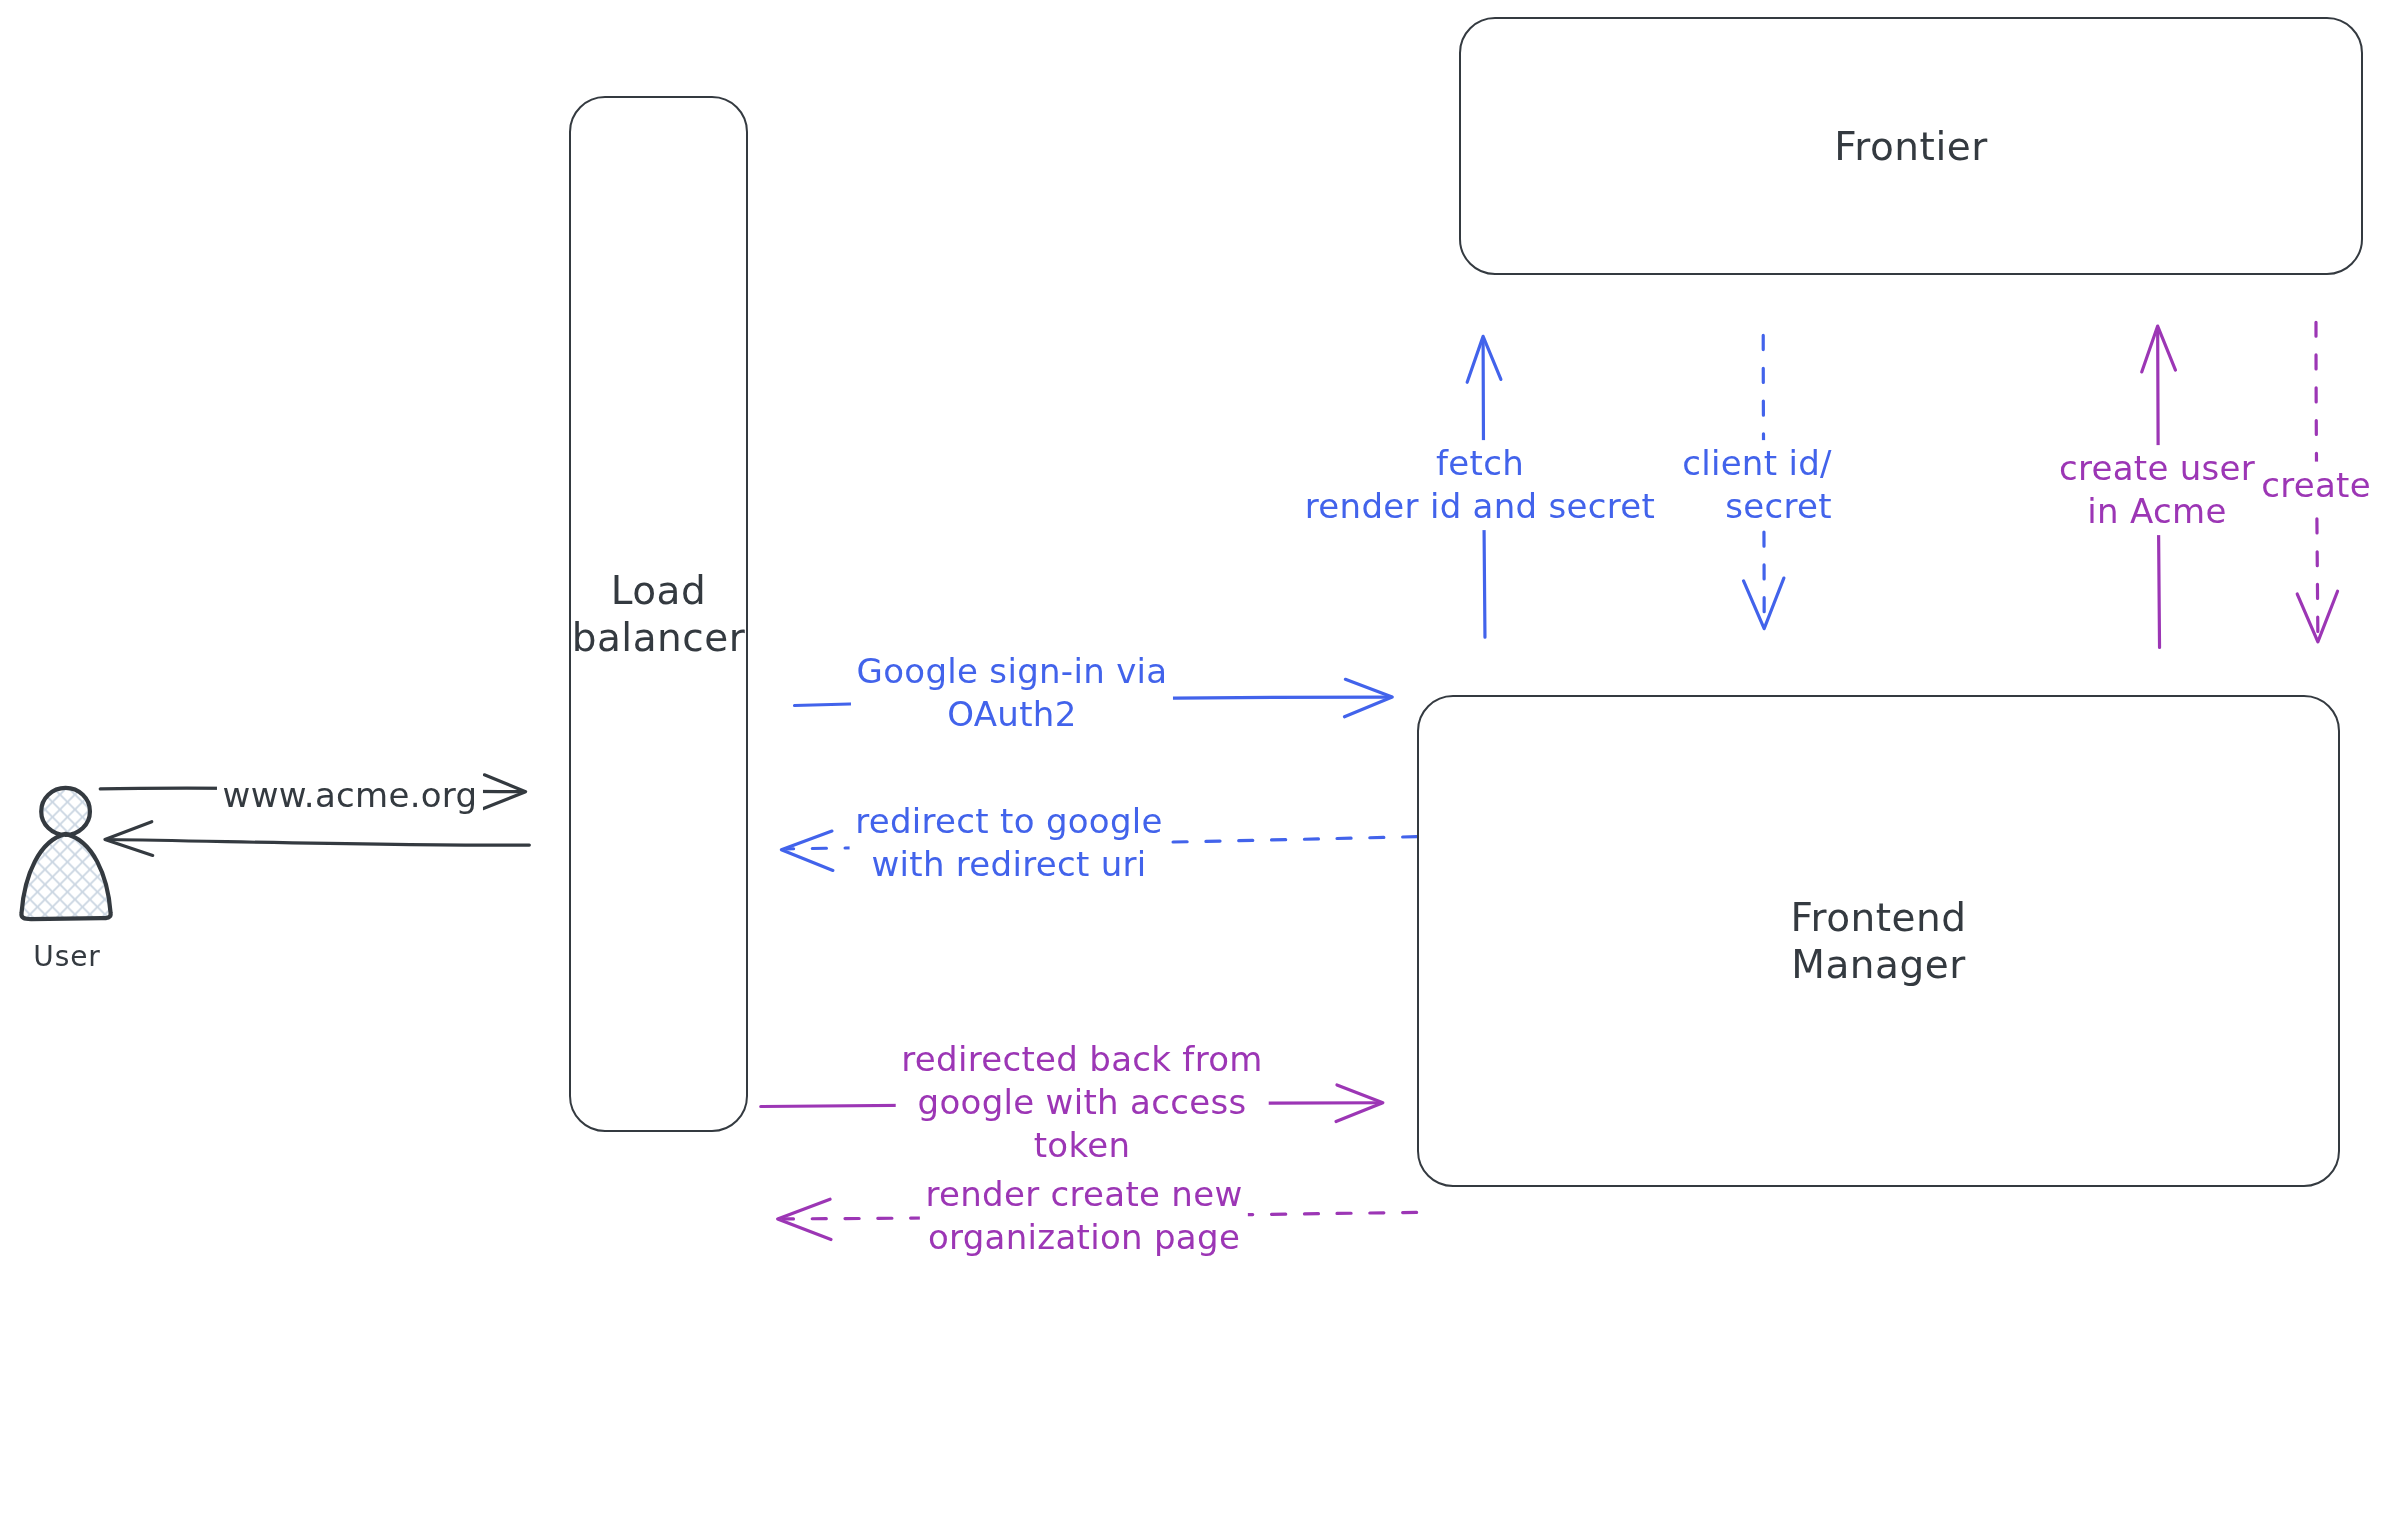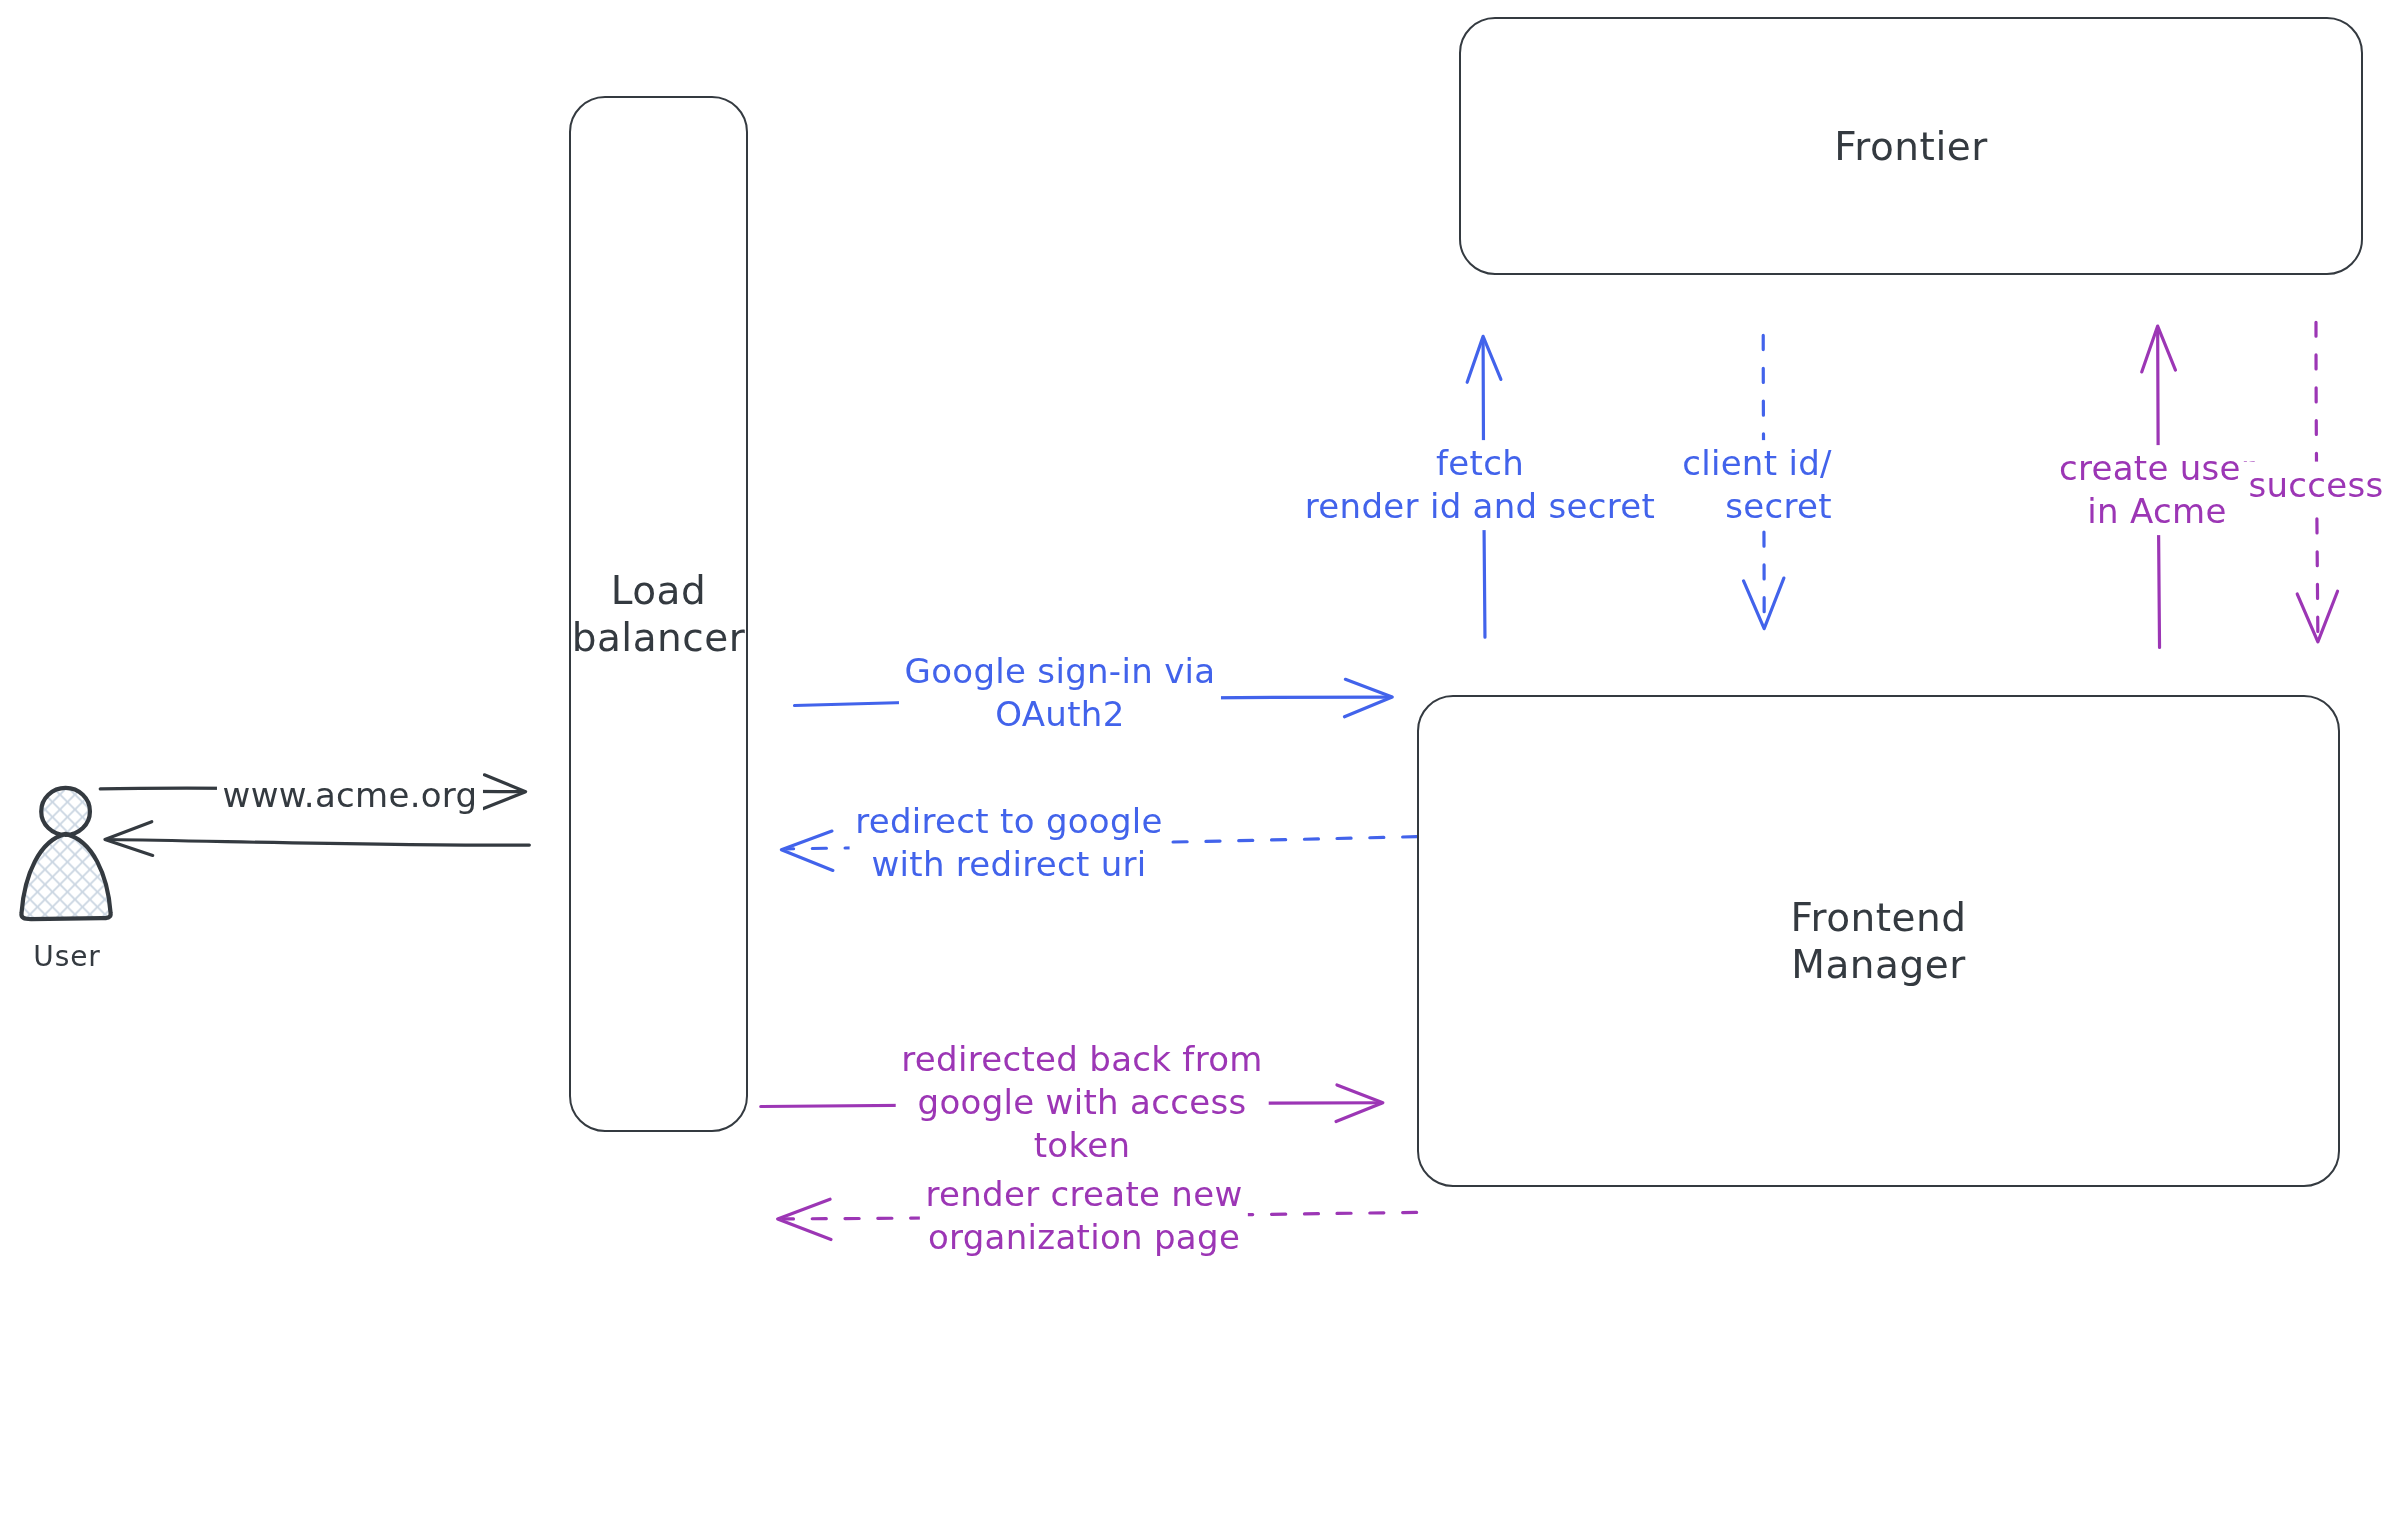--- a/index.html
+++ b/index.html
@@ -127,21 +127,21 @@
   </div>
 
   <div class="node" style="left:1459px;top:17px;width:904px;height:258px;">
     <span class="node-label">Frontier</span>
   </div>
 
   <div class="figure-label" style="left:67px;top:956px;">User</div>
 
   <div class="edge-label dark" style="left:319px;top:795px;margin-left:31px;">www.acme.org</div>
 
-  <div class="edge-label blue" style="left:1012px;top:693px;margin-left:48px;">Google sign-in via
+  <div class="edge-label blue" style="left:1012px;top:693px;">Google sign-in via
 OAuth2</div>
 
   <div class="edge-label blue" style="left:1009px;top:843px;">redirect to google
 with redirect uri</div>
 
   <div class="edge-label purple" style="left:1082px;top:1102px;">redirected back from
 google with access
 token</div>
 
   <div class="edge-label purple" style="left:1084px;top:1216px;">render create new
@@ -149,16 +149,16 @@
 
   <div class="edge-label blue" style="left:1480px;top:485px;">fetch
 render id and secret</div>
 
   <div class="edge-label blue" style="left:1757px;top:485px;text-align:right;">client id/
 secret</div>
 
   <div class="edge-label purple" style="left:2157px;top:490px;">create user
 in Acme</div>
 
-  <div class="edge-label purple" style="left:2316px;top:485px;">success</div>
+  <div class="edge-label purple" style="left:2316px;top:485px;">create</div>
 
 </div>
 
 
 </body></html>

